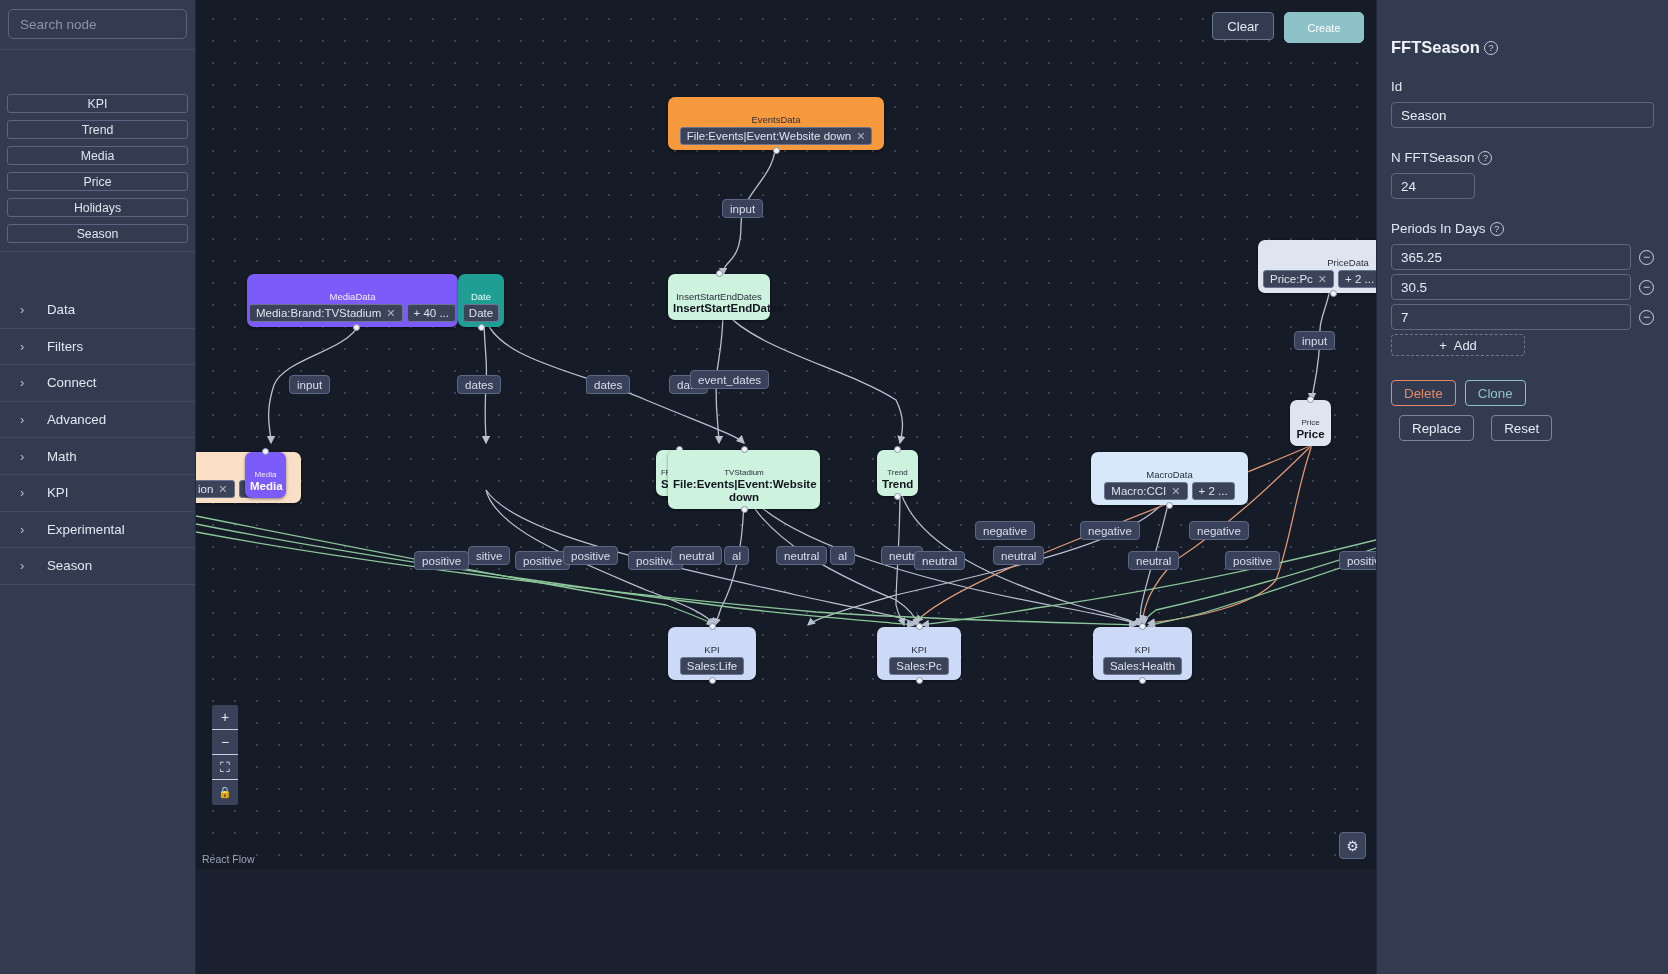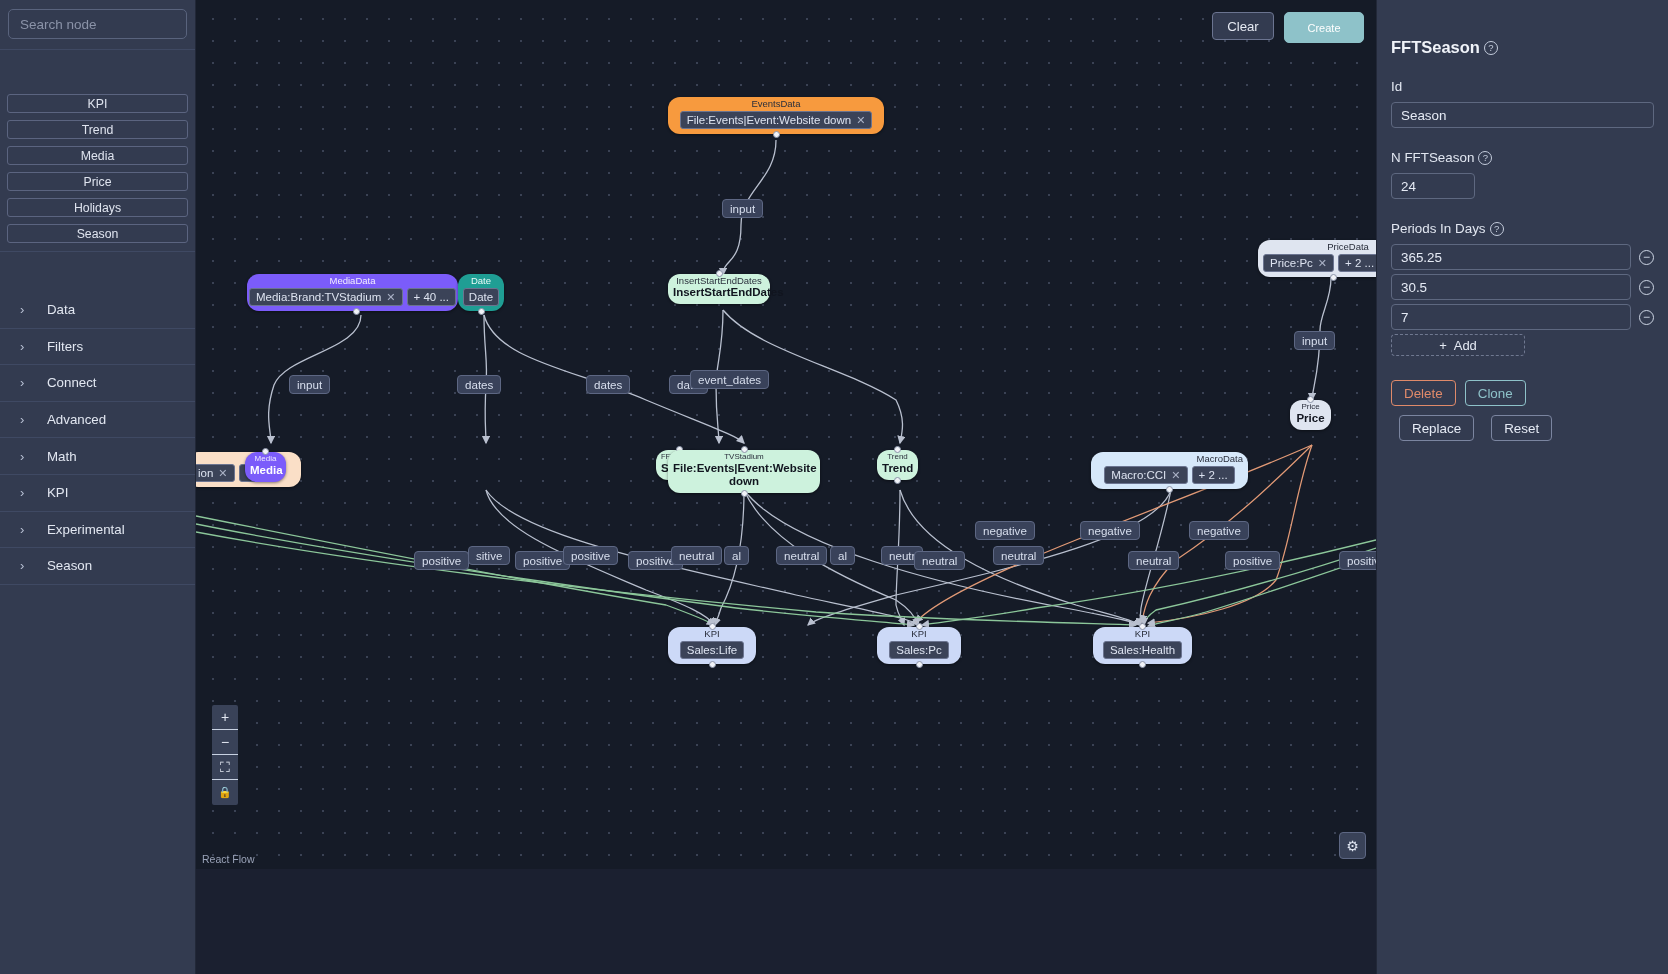--- a/index.html
+++ b/index.html
@@ -76,22 +76,22 @@
     background-color: #151b27;
     background-image: radial-gradient(#3a4254 1px, transparent 1px);
     background-size: 22px 22px;
     background-position: 6px 8px;
     overflow: hidden;
   }
   #edge-layer { position: absolute; inset: 0; width: 1180px; height: 974px; }
 
   .node {
     position: absolute;
-    border-radius: 12px;
-    padding: 1px 5px 5px 5px;
+    border-radius: 7px;
+    padding: 17px 5px 5px 5px;
     text-align: center;
     box-shadow: 0 1px 3px rgba(0,0,0,.45);
     cursor: grab;
     user-select: none;
   }
   .node .ntitle {
     font-size: 9.5px; color: #2a2f3c; line-height: 11px;
     white-space: nowrap;
   }
   .node .nsub {
@@ -389,21 +389,21 @@
       <div class="handle" style="left:50%; bottom:-4px; margin-left:-3.5px;"></div>
     </div>
 
     <div class="node" style="left:681px; top:450px; width:41px; background:#cdf2dd;">
       <div class="ntitle" style="font-size:8px;">Trend</div>
       <div class="nsub">Trend</div>
       <div class="handle" style="left:50%; top:-4px; margin-left:-3.5px;"></div>
       <div class="handle" style="left:50%; bottom:-4px; margin-left:-3.5px;"></div>
     </div>
 
-    <div class="node" style="left:895px; top:452px; width:157px; background:#d6e8fa;text-align:right;">
+    <div class="node" style="left:895px; top:452px; width:157px; background:#d6e8fa;">
       <div class="ntitle">MacroData</div>
       <div class="chip-row">
         <div class="chip">
           <span>Macro:CCI</span>
           <span class="x">✕</span>
         </div>
         <div class="chip">
           <span>+ 2 ...</span>
         </div>
       </div>

